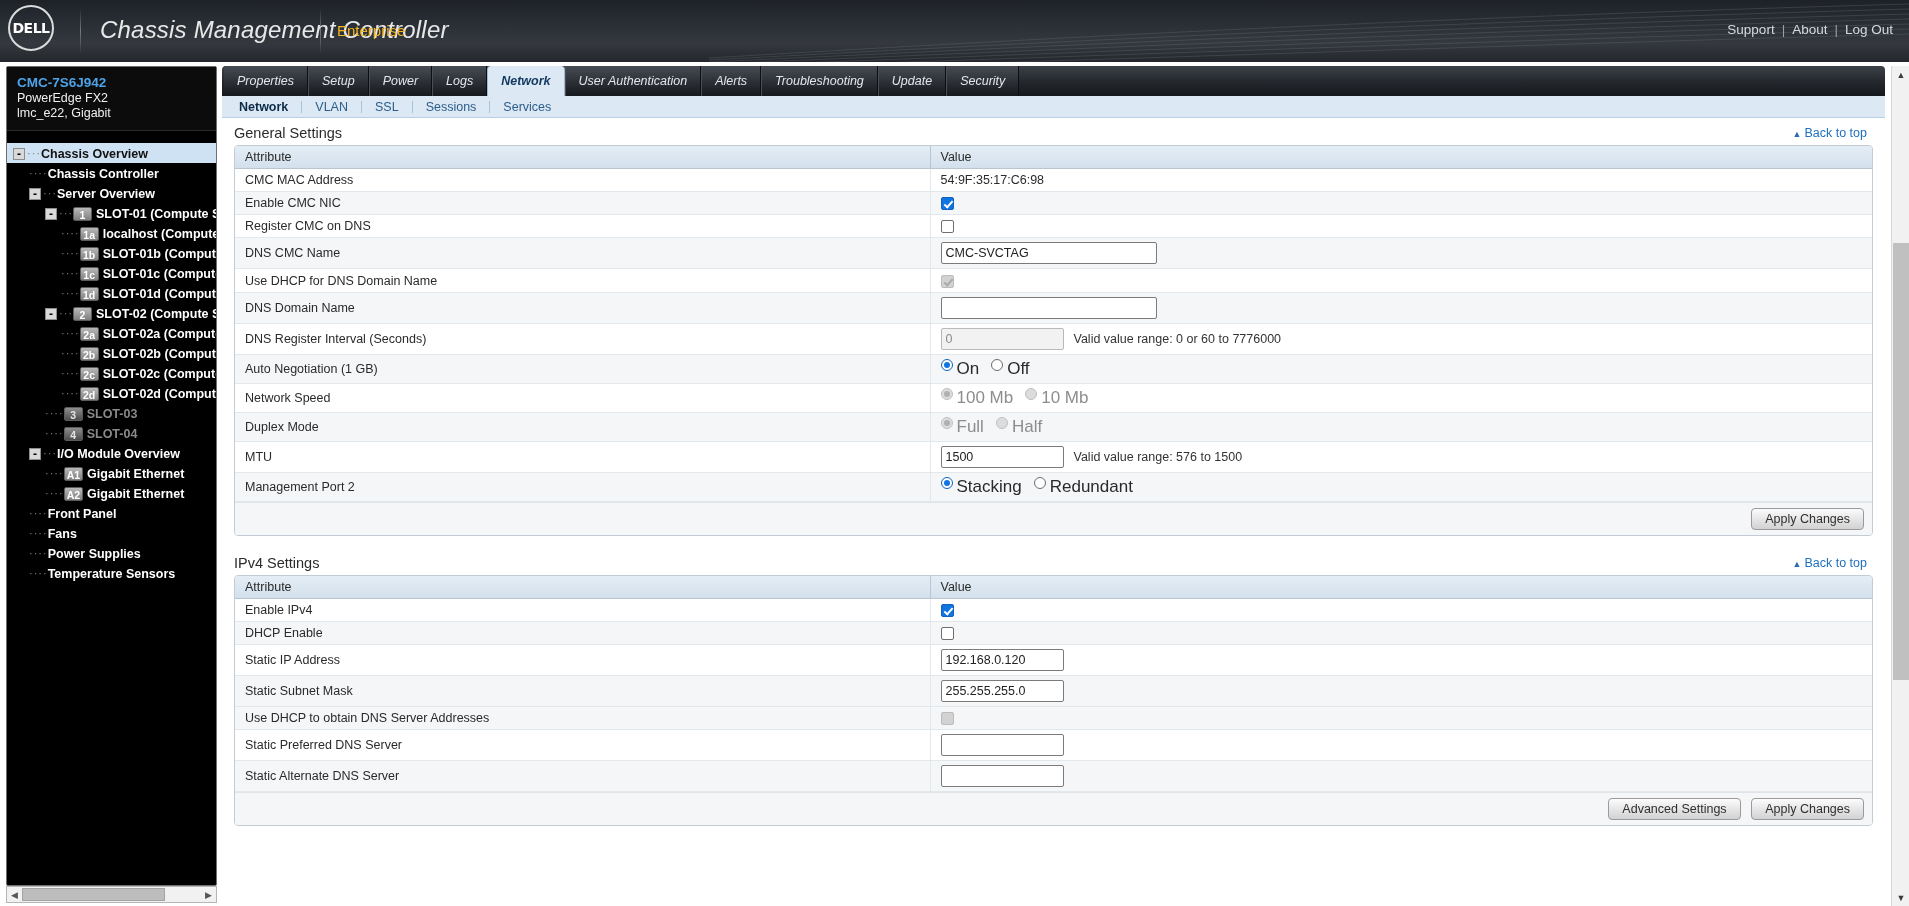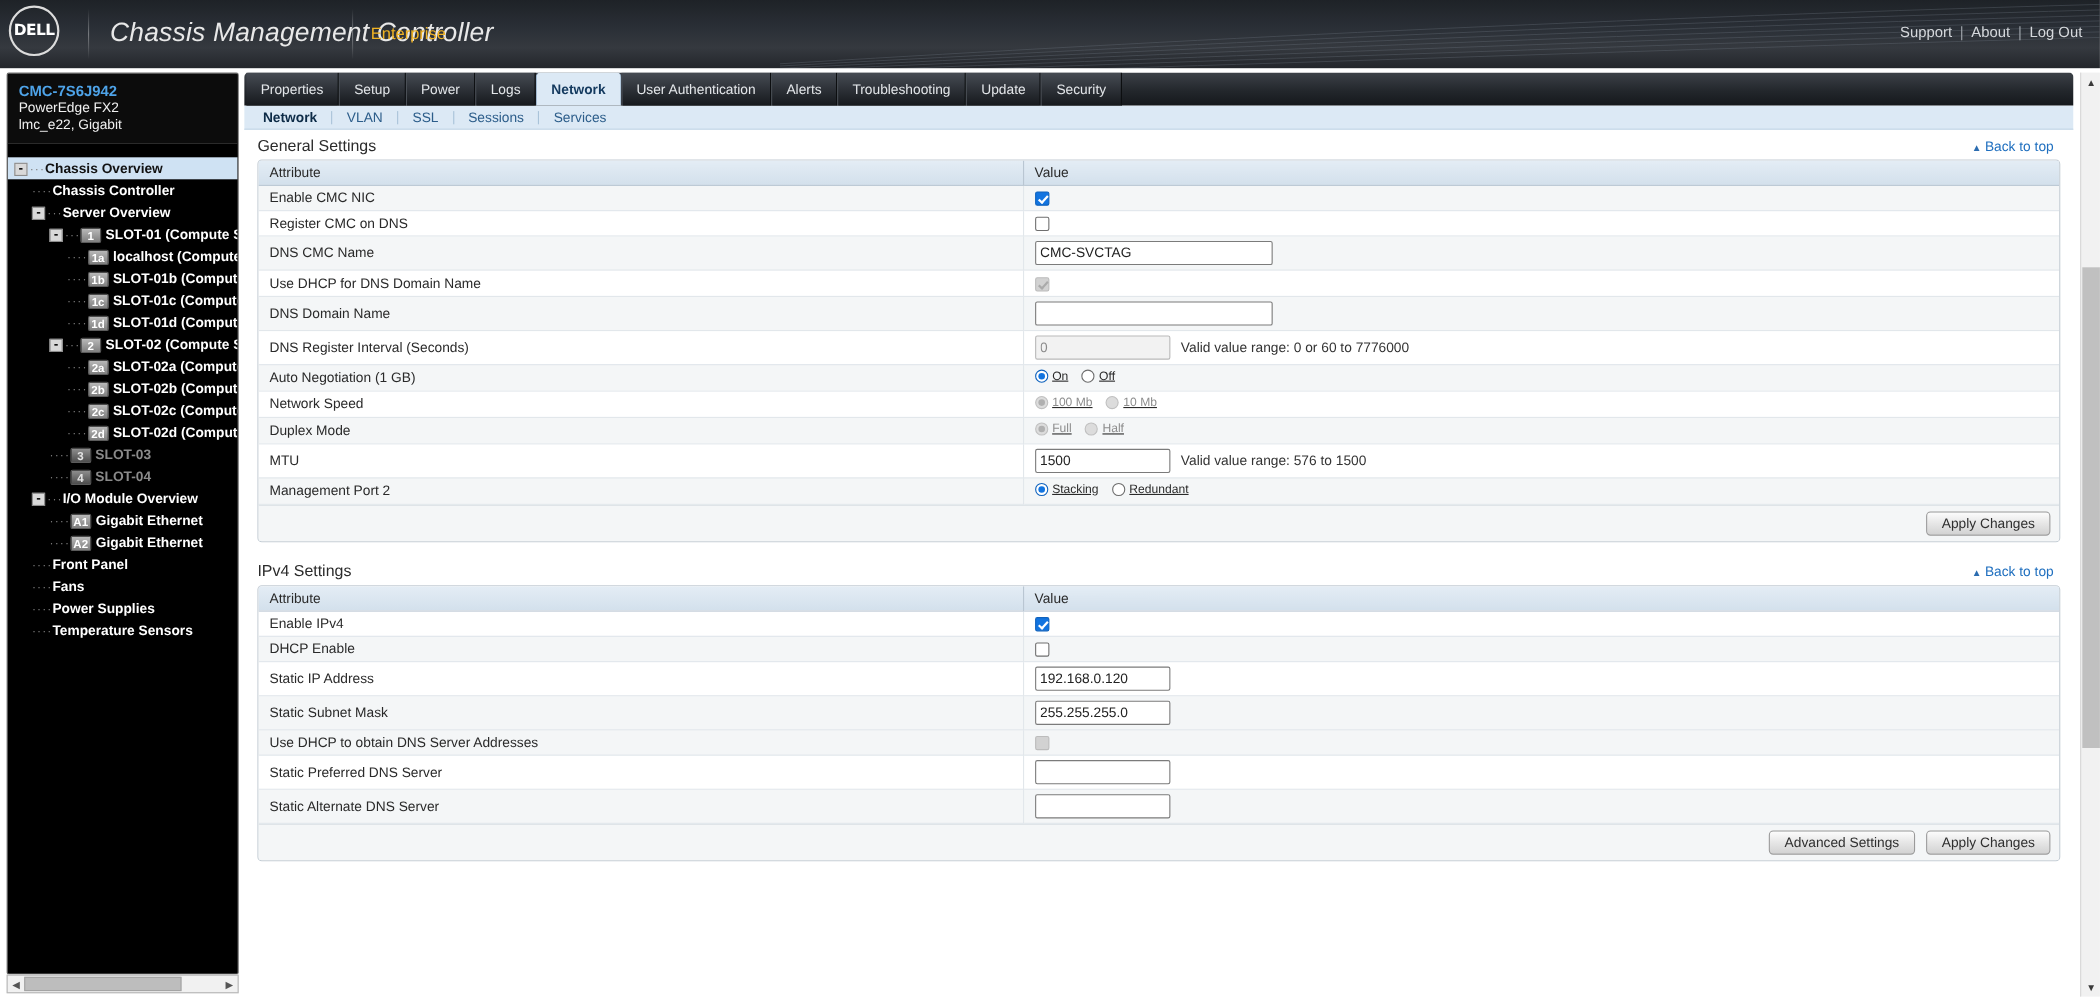--- a/index.html
+++ b/index.html
@@ -145,21 +145,21 @@
   }
 
   
   #tabbar {
     position: relative;
     height: 30px;
     background: linear-gradient(180deg,#3c4148 0%, #23272c 55%, #15181c 100%);
     border-top-left-radius: 4px;
     border-top-right-radius: 4px;
   }
-  #tabbar ul { list-style:none; margin:0; padding:0 0 0 2px; display:flex; height:30px; }
+  #tabbar ul { list-style:none; margin:0; padding:0 0 0 2px; display:flex; height:30px;font-style:italic; }
   #tabbar li {
     position: relative;
     padding: 0 13px;
     height: 30px; line-height: 30px;
     color: #e3e6e9; font-size: 12.5px;
     cursor: pointer;
     border-right: 1px solid #0c0e10;
     border-left: 1px solid #4a4f56;
     background: linear-gradient(180deg,#474c54 0%, #2b2f35 55%, #16191d 100%);
   }
@@ -275,21 +275,21 @@
     width: 3px; height: 7px;
     border: solid #fff; border-width: 0 2px 2px 0;
     transform: rotate(42deg);
   }
   .cb.disabled {
     background: #d2d2d2; border-color:#bcbcbc;
   }
   .cb.disabled.checked::after { border-color: #aaaaaa; }
 
   .rg { display: inline-flex; align-items: center; gap: 4px; }
-  .rg .ritem { display:inline-flex; align-items:center; gap:4px; margin-right: 8px; font-size: 11px; text-decoration: underline;}
+  .rg .ritem { display:inline-flex; gap:4px; margin-right: 8px; font-size: 17px;}
   .rb {
     display:inline-block; width: 12px; height: 12px; border-radius: 50%;
     border: 1px solid #6d6d6d; background: #fff; position: relative;
   }
   .rb.on { border-color: #0f62bd; }
   .rb.on::after {
     content:""; position:absolute; left:2px; top:2px; width:6px; height:6px;
     border-radius:50%; background:#1274e0;
   }
   .rb.dis { background: #dcdcdc; border-color: #c0c0c0; }
@@ -419,20 +419,24 @@
     </div>
     <div class="panel">
       <table class="grid">
         <thead>
           <tr>
             <th class="attr">Attribute</th>
             <th>Value</th>
           </tr>
         </thead>
         <tbody id="gs-body">
+            <tr class="odd">
+              <td class="attr">CMC MAC Address</td>
+              <td><span>54:9F:35:17:C6:98</span></td>
+            </tr>
             <tr class="even">
               <td class="attr">Enable CMC NIC</td>
               <td><span class="cb checked"></span></td>
             </tr>
             <tr class="odd">
               <td class="attr">Register CMC on DNS</td>
               <td><span class="cb"></span></td>
             </tr>
             <tr class="even">
               <td class="attr">DNS CMC Name</td>

